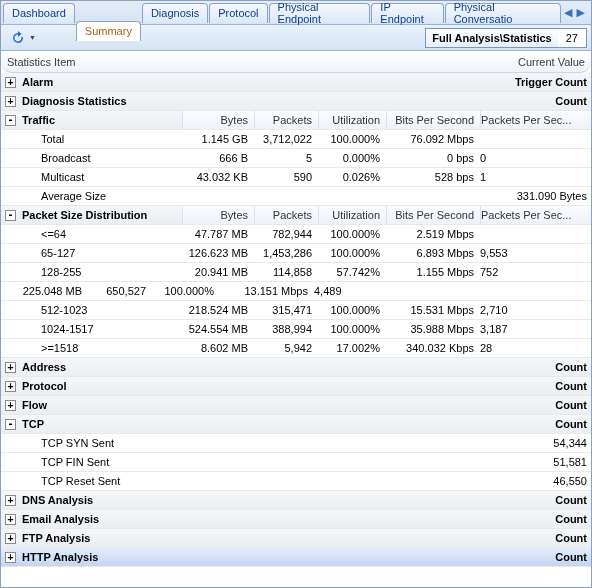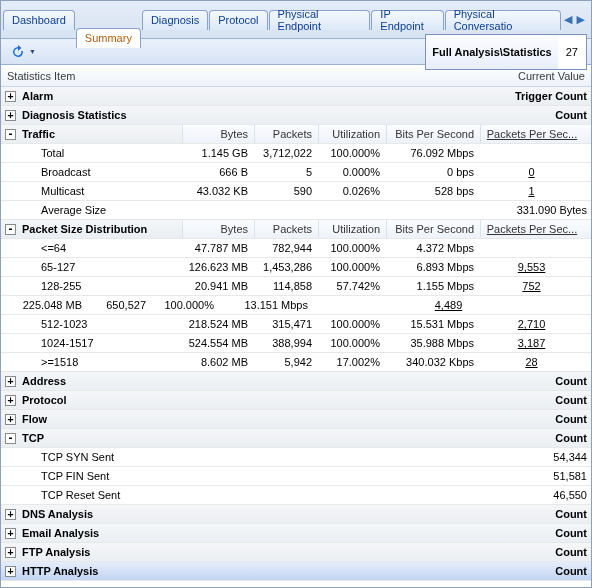--- a/index.html
+++ b/index.html
@@ -1,37 +1,37 @@
 <!DOCTYPE html>
 <html><head>
 <meta charset="utf-8">
 <style>
   * { box-sizing: border-box; }
   html, body { margin: 0; padding: 0; font-family: Tahoma, sans-serif; font-size: 11px; color: #000; }
   body { width: 592px; height: 588px; background: #fff; overflow: hidden; border: 1px solid #8ba0bc; }
-  .tab-bar { display: flex; align-items: center; height: 38px; background: linear-gradient(#e4ecf7, #d7e3f2); border-bottom: 1px solid #98b2d6; padding-left: 2px; }
+  .tab-bar { display: flex; align-items: center; height: 24px; background: linear-gradient(#e4ecf7, #d7e3f2); border-bottom: 1px solid #98b2d6; padding-left: 2px; }
   .tab { display: flex; align-items: center; height: 20px; padding: 0 8px; margin-right: 1px; border: 1px solid #88a4cc; border-bottom: none; border-radius: 4px 4px 0 0; background: linear-gradient(#f4f8fd, #dce8f7); color: #0b3e91; cursor: pointer; }
   .tab.active { background: #fff; font-weight: normal; color: #b35d0b; position: relative; top: 18px; text-align: center; }
   .tab-arrows { margin-left: auto; display: flex; align-items: center; padding-right: 4px; color: #3b6fb6; }
   .tab-arrows span { padding: 0 2px; font-size: 11px; cursor: pointer; }
   .toolbar { display: flex; align-items: center; height: 26px; background: linear-gradient(#eaf1fb, #d7e4f5); border-bottom: 1px solid #98b2d6; padding: 0 4px; }
   .refresh { display: inline-flex; align-items: center; gap: 3px; padding: 1px 4px; border: 1px solid transparent; border-radius: 2px; cursor: pointer; }
-  .breadcrumb-box { margin-left: auto; display: flex; align-items: center; border: 1px solid #7a94bb; background: #fff; height: 36px; }
+  .breadcrumb-box { margin-left: auto; display: flex; align-items: center; border: 1px solid #7a94bb; background: #fff; height: 20px; }
   .breadcrumb { padding: 0 6px; background: linear-gradient(#fdfdfe, #e8eefb); height: 100%; display: flex; align-items: center; font-weight: bold; color: #000; }
   .breadcrumb-count { padding: 0 8px; height: 100%; display: flex; align-items: center; background: #fff; }
-  .header-row { display: flex; height: 22px; align-items: center; background: linear-gradient(#fdfefe, #eef3fa); border-bottom: 1px solid #cbd7ea; border-top: 1px solid #fff; padding: 0 6px; color: #3b3b3b; }
+  .header-row { display: flex; height: 22px; align-items: center; background: linear-gradient(#fdfefe, #eef3fa); border-bottom: 1px solid #cbd7ea; border-top: 1px solid #fff; padding: 0 6px; color: #3b3b3b; border-radius: 11px; }
   .header-row .spacer { flex: 1; }
   .grid { width: 100%; }
   .row { display: flex; height: 19px; align-items: center; border-bottom: 1px solid #e8e8e8; }
   .row .c0 { width: 166px; display: flex; align-items: center; padding-left: 4px; }
   .row .c1 { width: 72px; text-align: right; padding-right: 6px; margin-left: 15px; }
   .row .c2 { width: 64px; text-align: right; padding-right: 6px; }
   .row .c3 { width: 68px; text-align: right; padding-right: 6px; }
   .row .c4 { width: 94px; text-align: right; padding-right: 6px; }
-  .row .c5 { flex: 1; text-align: center; padding-right: 8px; text-decoration: underline; }
+  .row .c5 { flex: 1; text-align: left; padding-right: 8px; }
   .row .cwide { flex: 1; text-align: right; padding-right: 4px; }
   .group { background: linear-gradient(#f4f6f8, #ebeef2); font-weight: bold; }
   .group .c1, .group .c2, .group .c3, .group .c4, .group .c5 { font-weight: normal; color: #333; }
   .group-sel { background: linear-gradient(#e4edfc, #c3d5f3); }
   .sub { }
   .sub .c0 { padding-left: 40px; }
   .colhdr .c1, .colhdr .c2, .colhdr .c3, .colhdr .c4, .colhdr .c5 { background: linear-gradient(#fbfcfe, #eef2f9); border-left: 1px solid #d9e2f0; height: 100%; line-height: 19px; }
   .toggle { width: 11px; height: 11px; border: 1px solid #8a8a8a; background: #fff; display: inline-flex; align-items: center; justify-content: center; margin-right: 6px; font-size: 10px; line-height: 1; color: #000; font-family: monospace; }
   .cell { white-space: nowrap; overflow: hidden; }
   svg { display: block; }
@@ -138,21 +138,21 @@
     <div class="c2 cell">Packets</div>
     <div class="c3 cell">Utilization</div>
     <div class="c4 cell">Bits Per Second</div>
     <div class="c5 cell">Packets Per Sec...</div>
   </div>
   <div class="row sub">
       <div class="c0 cell">&lt;=64</div>
       <div class="c1 cell">47.787 MB</div>
       <div class="c2 cell">782,944</div>
       <div class="c3 cell">100.000%</div>
-      <div class="c4 cell">4.372 Mbps</div>
+      <div class="c4 cell">2.519 Mbps</div>
     </div>
   <div class="row sub">
       <div class="c0 cell">65-127</div>
       <div class="c1 cell">126.623 MB</div>
       <div class="c2 cell">1,453,286</div>
       <div class="c3 cell">100.000%</div>
       <div class="c4 cell">6.893 Mbps</div>
       <div class="c5 cell">9,553</div>
     </div>
   <div class="row sub">

